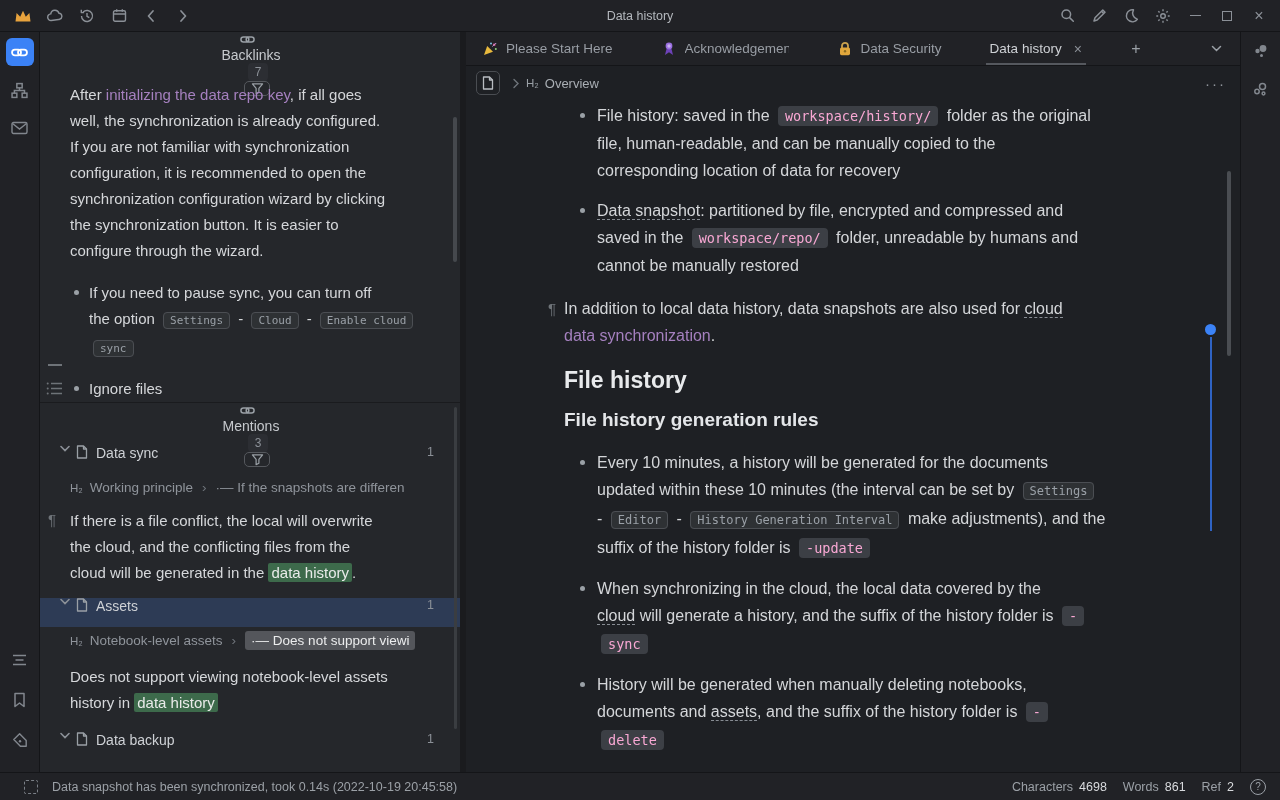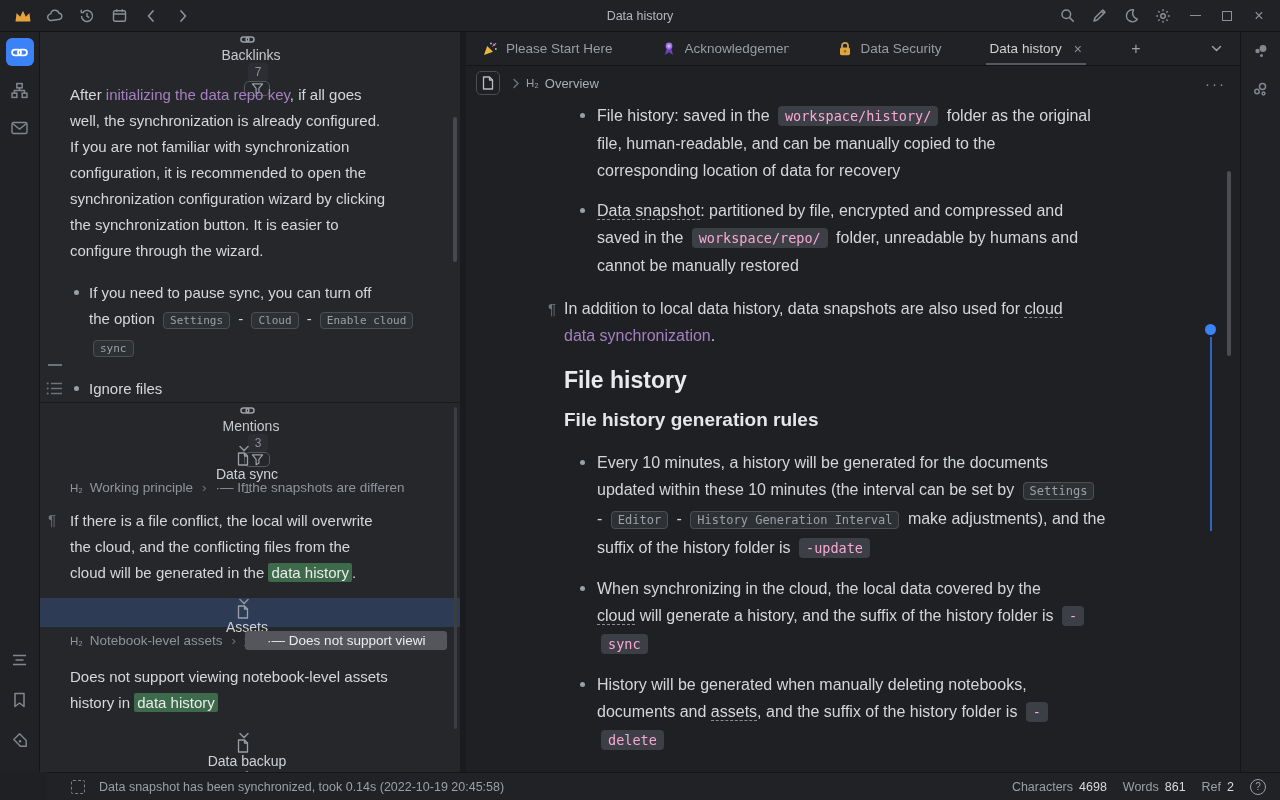--- a/index.html
+++ b/index.html
@@ -42,32 +42,32 @@
   .panel-text { width:385px; }
   .p-bullets { margin-top:16px; }
   .pli { display:flex; margin-bottom:10px; position:relative; }
   .pli .dot, .eli .dot { width:5px; height:5px; border-radius:50%; background:#9aa0a6; margin:10px 10px 0 4px; flex:0 0 5px; }
   .gutter { position:absolute; color:#6e7378; }
   .g-dash { left:8px; top:296px; width:14px; height:2px; background:#6e7378; }
   .g-list { left:6px; top:313px; }
   .g-para-bl { left:8px; top:-6px; font-size:15px; }
 
   
-  .tree-row { height:29px; display:flex; align-items:center; padding:0 26px 0 20px; color:#ced1d5; font-size:14px;flex-direction:column; }
+  .tree-row { height:29px; display:flex; padding:0 26px 0 20px; color:#ced1d5; font-size:14px; }
   .tree-row.selected { background:#2d3b55; }
   .tree-arrow { color:#8b9097; margin-right:6px; display:flex; }
   .tree-doc { color:#9aa0a6; margin-right:8px; display:flex; }
   .tree-label { flex:1; }
   .tree-count { color:#8b9097; font-size:12.5px; }
   .crumb-row { height:27px; display:flex; align-items:center; padding-left:30px; padding-right:8px; color:#8f949b; font-size:13.5px; white-space:nowrap; overflow:hidden; }
   .crumb-h { font-size:11.5px; margin-right:7px; color:#8f949b; flex:0 0 auto; }
   .crumb-name { flex:0 0 auto; }
   .crumb-sep { margin:0 9px; color:#6f747b; flex:0 0 auto; }
   .crumb-snip { flex:0 0 auto; }
-  .crumb-snip.hl { background:#54565b; color:#ebeced; padding:2px 22px; border-radius:3px; }
+  .crumb-snip.hl { background:#54565b; color:#ebeced; padding:2px 6px; border-radius:3px; }
   .tree-para { position:relative; padding:7px 18px 12px 30px; font-size:15px; line-height:26px; color:#d5d7da; }
   .scroll-thumb { position:absolute; background:#45484d; border-radius:2px; }
 
   
   .editor-region { flex:1; display:flex; flex-direction:column; background:#1e2024; position:relative; min-width:0; }
   .tabbar { height:34px; flex:0 0 34px; background:#212226; border-bottom:1px solid #141518; display:flex; align-items:stretch;gap:16px; }
   .tab { display:flex; align-items:center; gap:8px; padding:0 16px; font-size:13.5px; color:#989da4; position:relative; }
   .tab-icon { display:flex; width:16px; height:16px; }
   .tab.active { color:#ced1d5; }
   .tab.active::after { content:""; position:absolute; left:12px; right:12px; bottom:0; height:2px; background:#55585e; }
@@ -100,21 +100,21 @@
   .seg-kbd  { font-family:"DejaVu Sans Mono", monospace; font-size:12px; color:#9aa0a7; background:#2e3134; border:1px solid #4b4e53; border-radius:4px; padding:1px 6px; margin:0 4px; white-space:nowrap; }
   .panel-left .seg-kbd { font-size:11px; }
   .seg-code { font-family:"DejaVu Sans Mono", monospace; font-size:13.5px; color:#f9a8d4; background:#3c3f45; border-radius:4px; padding:2px 7px; margin:0 4px; white-space:nowrap; }
 
   
   .blue-dot { position:absolute; right:24px; top:258px; width:11px; height:11px; border-radius:50%; background:#3b82f6; }
   .blue-line { position:absolute; right:28px; top:271px; width:2.5px; height:194px; background:#2f63c4; }
   .ed-scroll { position:absolute; right:9px; top:105px; width:4px; height:185px; background:#4a4d52; border-radius:2px; }
 
   
-  .statusbar { height:28px; flex:0 0 28px; background:#212226; border-top:1px solid #141518; display:flex; align-items:center; padding:0 14px; font-size:12.5px; color:#9ba0a6;margin-left:47px; }
+  .statusbar { height:28px; flex:0 0 28px; background:#212226; border-top:1px solid #141518; display:flex; align-items:center; padding:0 14px; font-size:12.5px; color:#9ba0a6; }
   .sb-icon { width:14px; height:14px; border:1px dashed #7a7f86; border-radius:2px; margin:0 14px 0 10px; }
   .sb-right { margin-left:auto; display:flex; align-items:center; gap:6px; }
   .sb-val { color:#d8dadd; }
   .sb-label { margin-left:10px; }
   .help-circle { width:16px; height:16px; border:1.3px solid #9ba0a6; border-radius:50%; display:flex; align-items:center; justify-content:center; font-size:10px; margin-left:10px; color:#9ba0a6; }
 
   svg { display:block; }
 </style>
 </head>
 <body>

